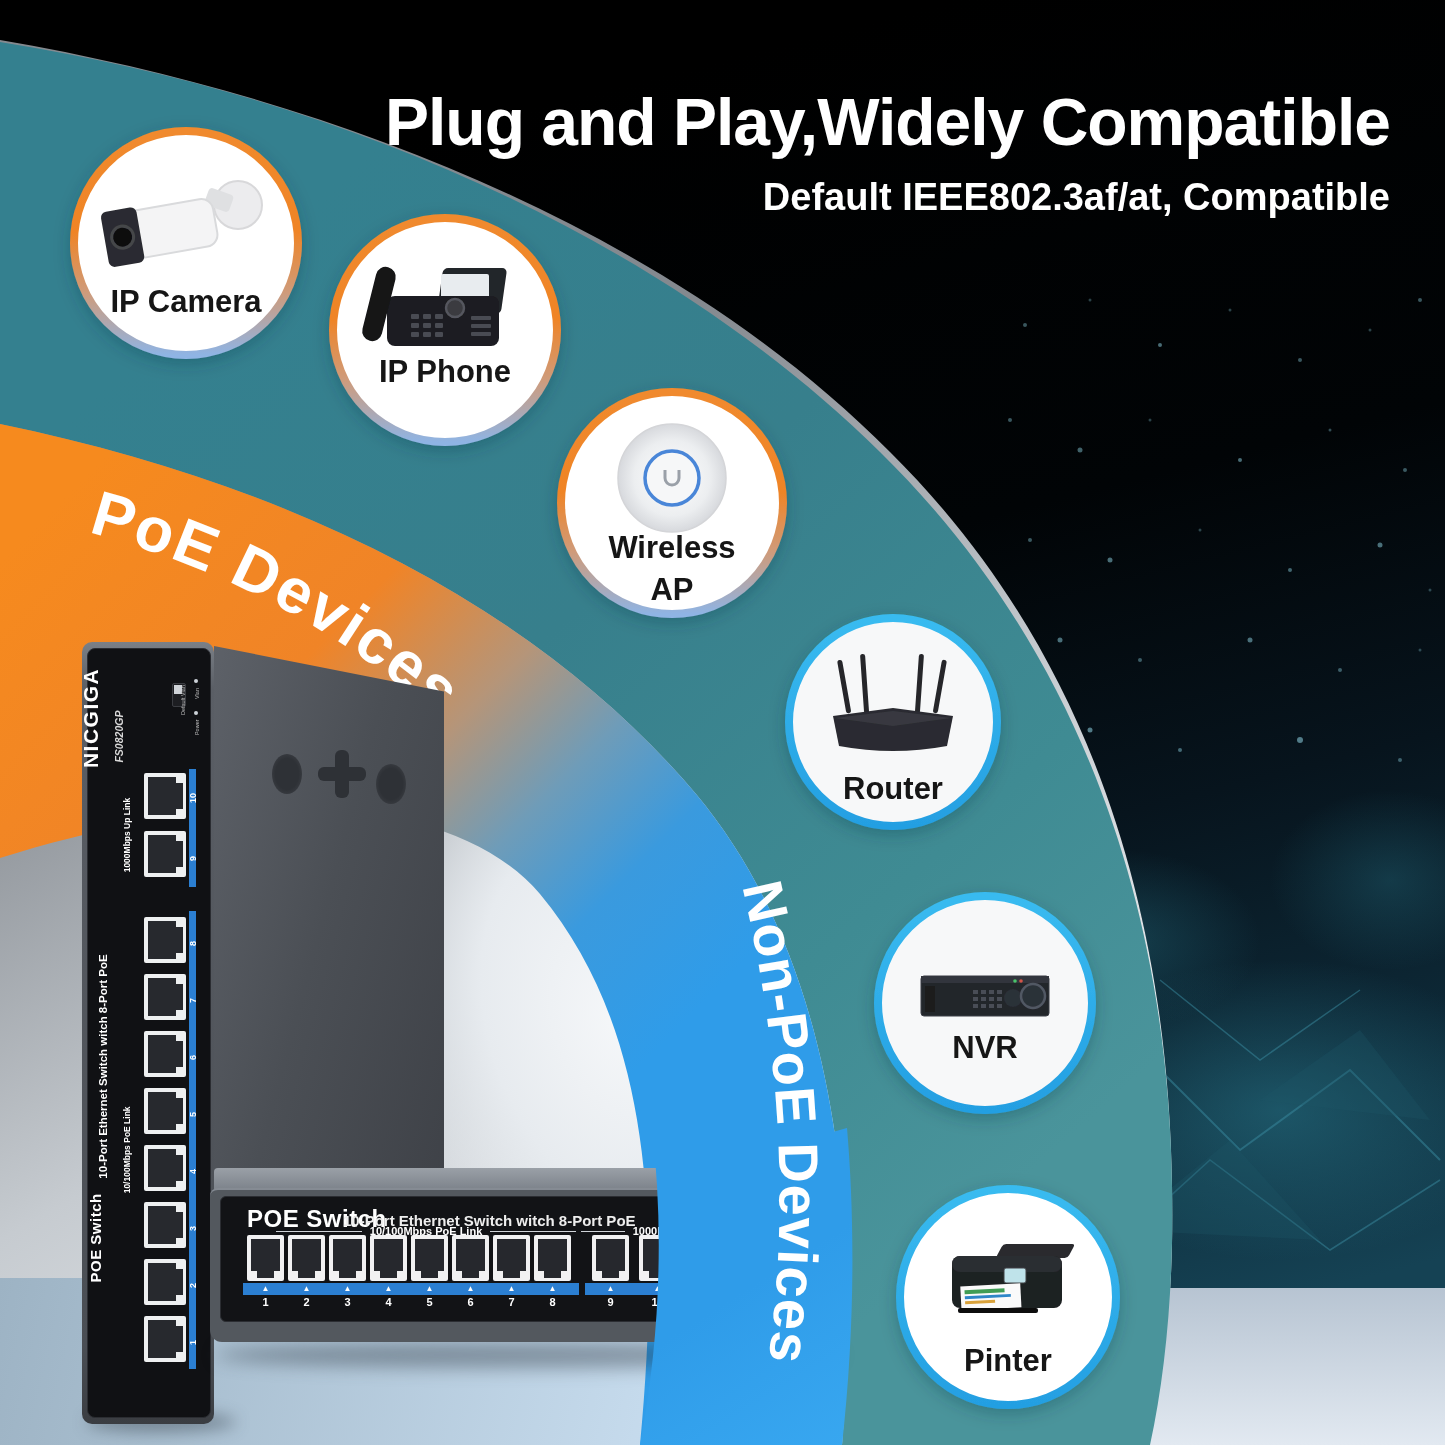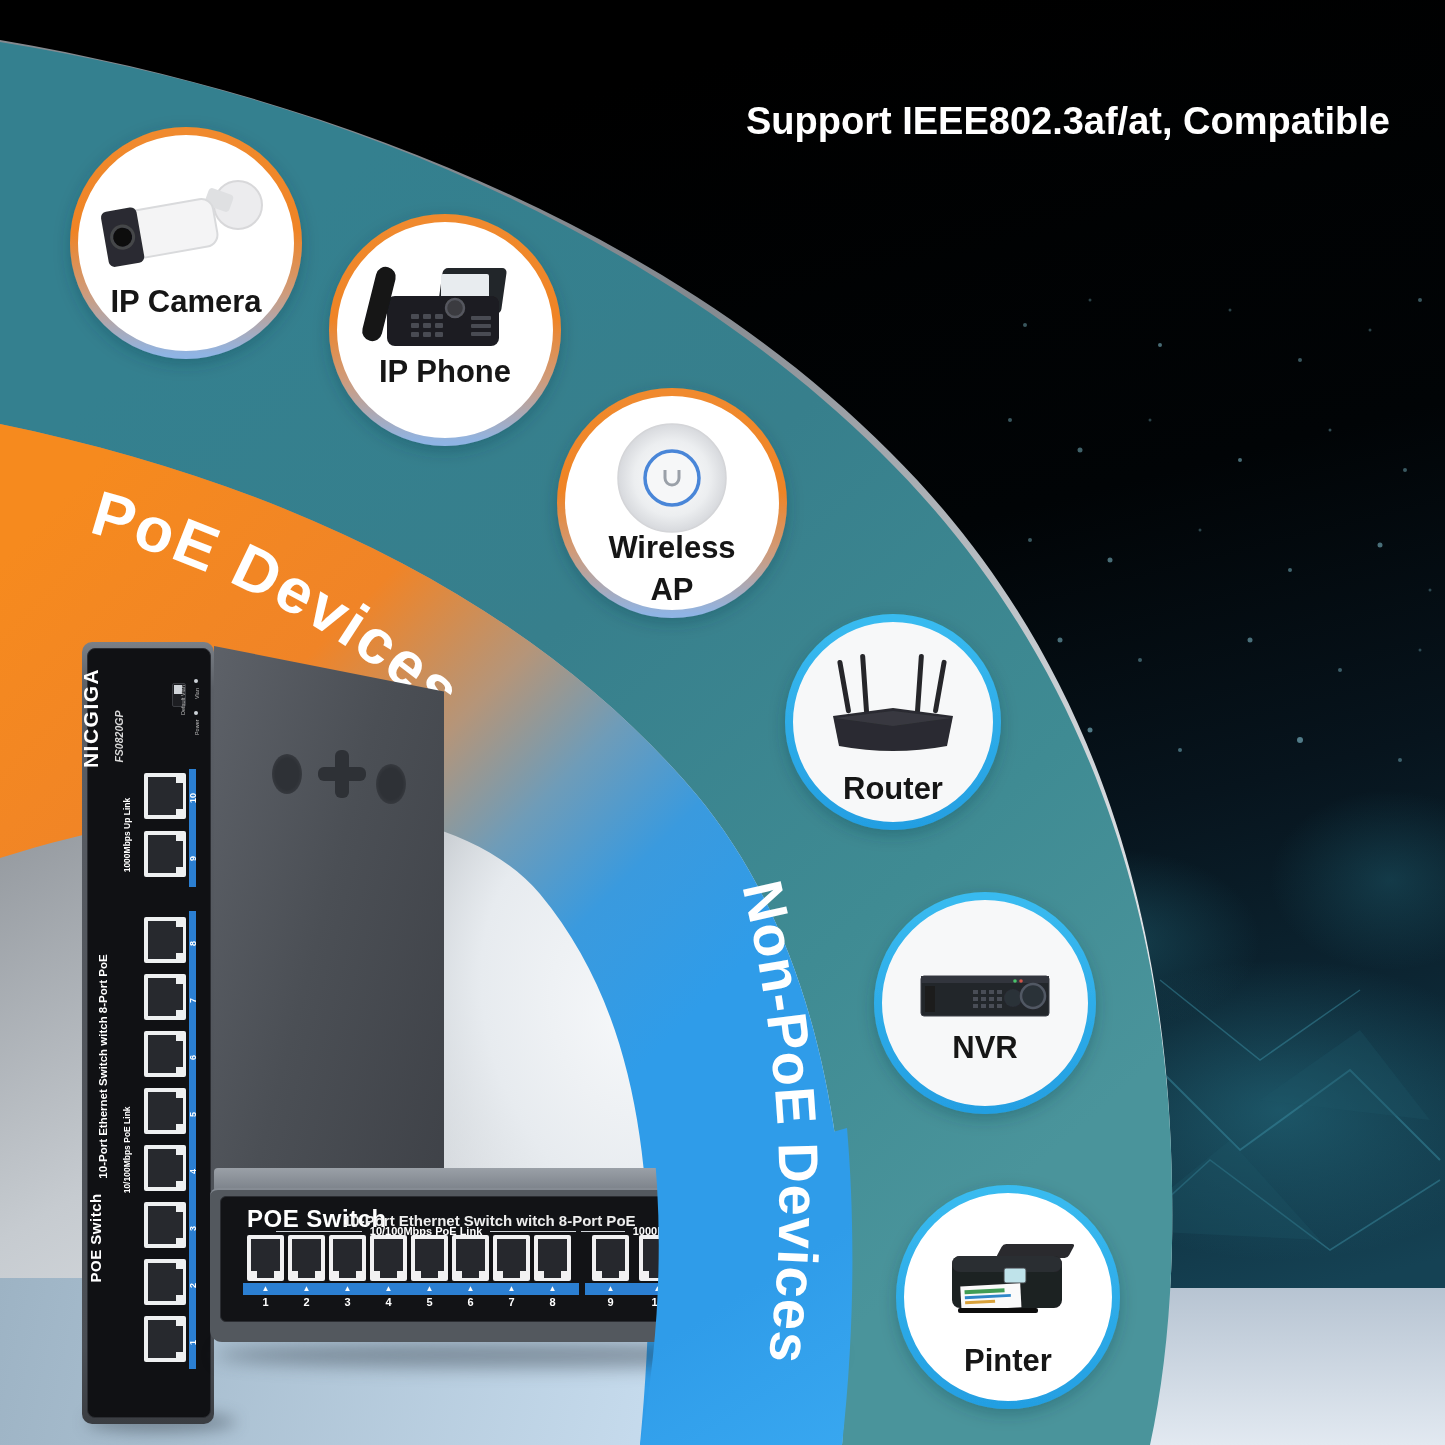--- a/index.html
+++ b/index.html
@@ -183,22 +183,23 @@
 
     <path fill="url(#bandGrad)" d="M 0,424 C 300,486 540,610 696,794 C 828,952 862,1190 842,1445 L 640,1445
          C 662,1210 648,1024 540,894 C 460,800 260,776 0,858 Z"></path>
 
     <text font-size="63" font-weight="bold" fill="#ffffff" letter-spacing="2">
       <textPath href="#poePath">PoE Devices</textPath>
     </text>
   </svg>
 
   <div class="header">
+    <h1>Plug and Play,Widely Compatible</h1>
     <div class="subtitle">
-      <div>Support IEEE802.3af/at, Compatible</div>
+      <div>Default IEEE802.3af/at, Compatible</div>
     </div>
   </div>
 
   <div class="vside">
     <div class="vhole" style="left:58px;top:108px;"></div>
     <div class="vcross"></div>
     <div class="vhole" style="left:162px;top:118px;"></div>
   </div>
   <div class="vshadow"></div>
 

